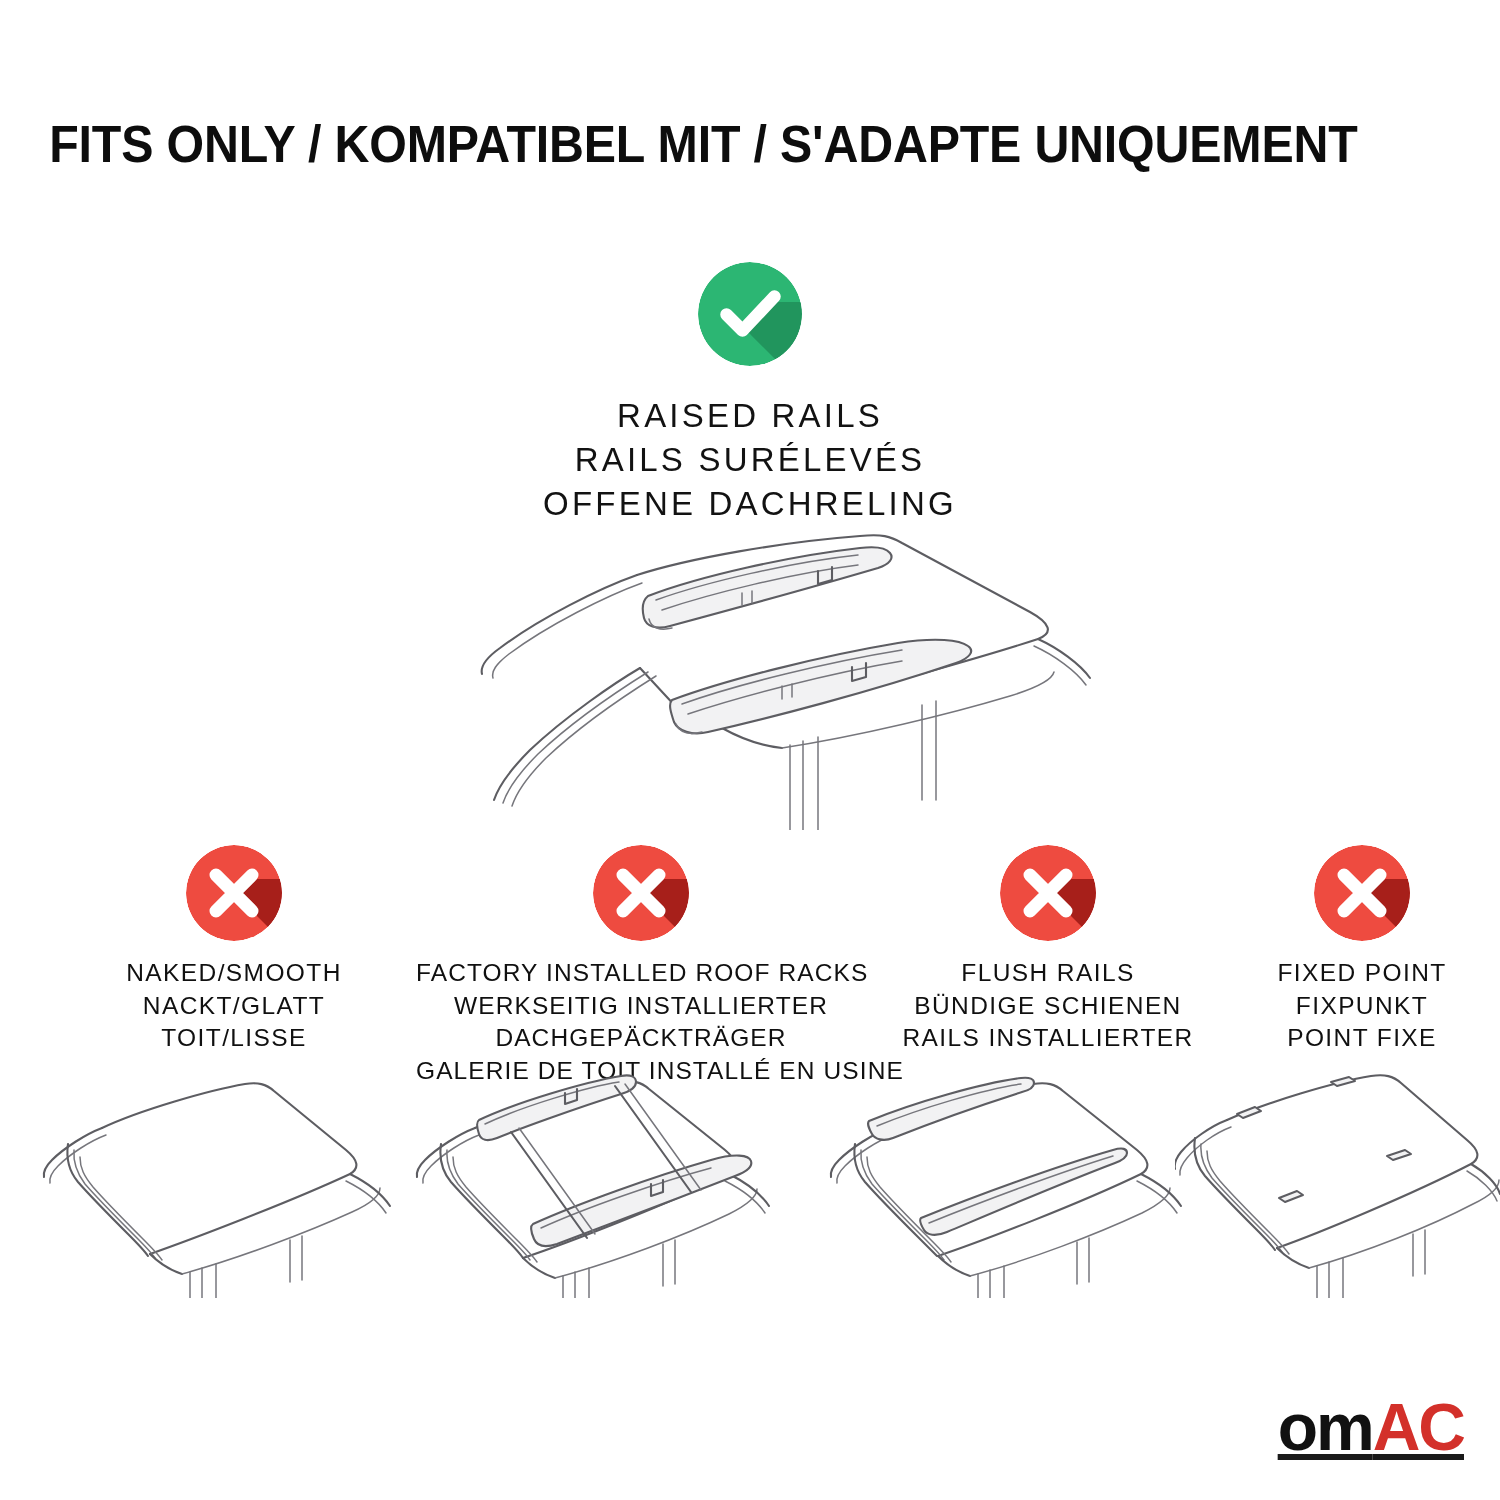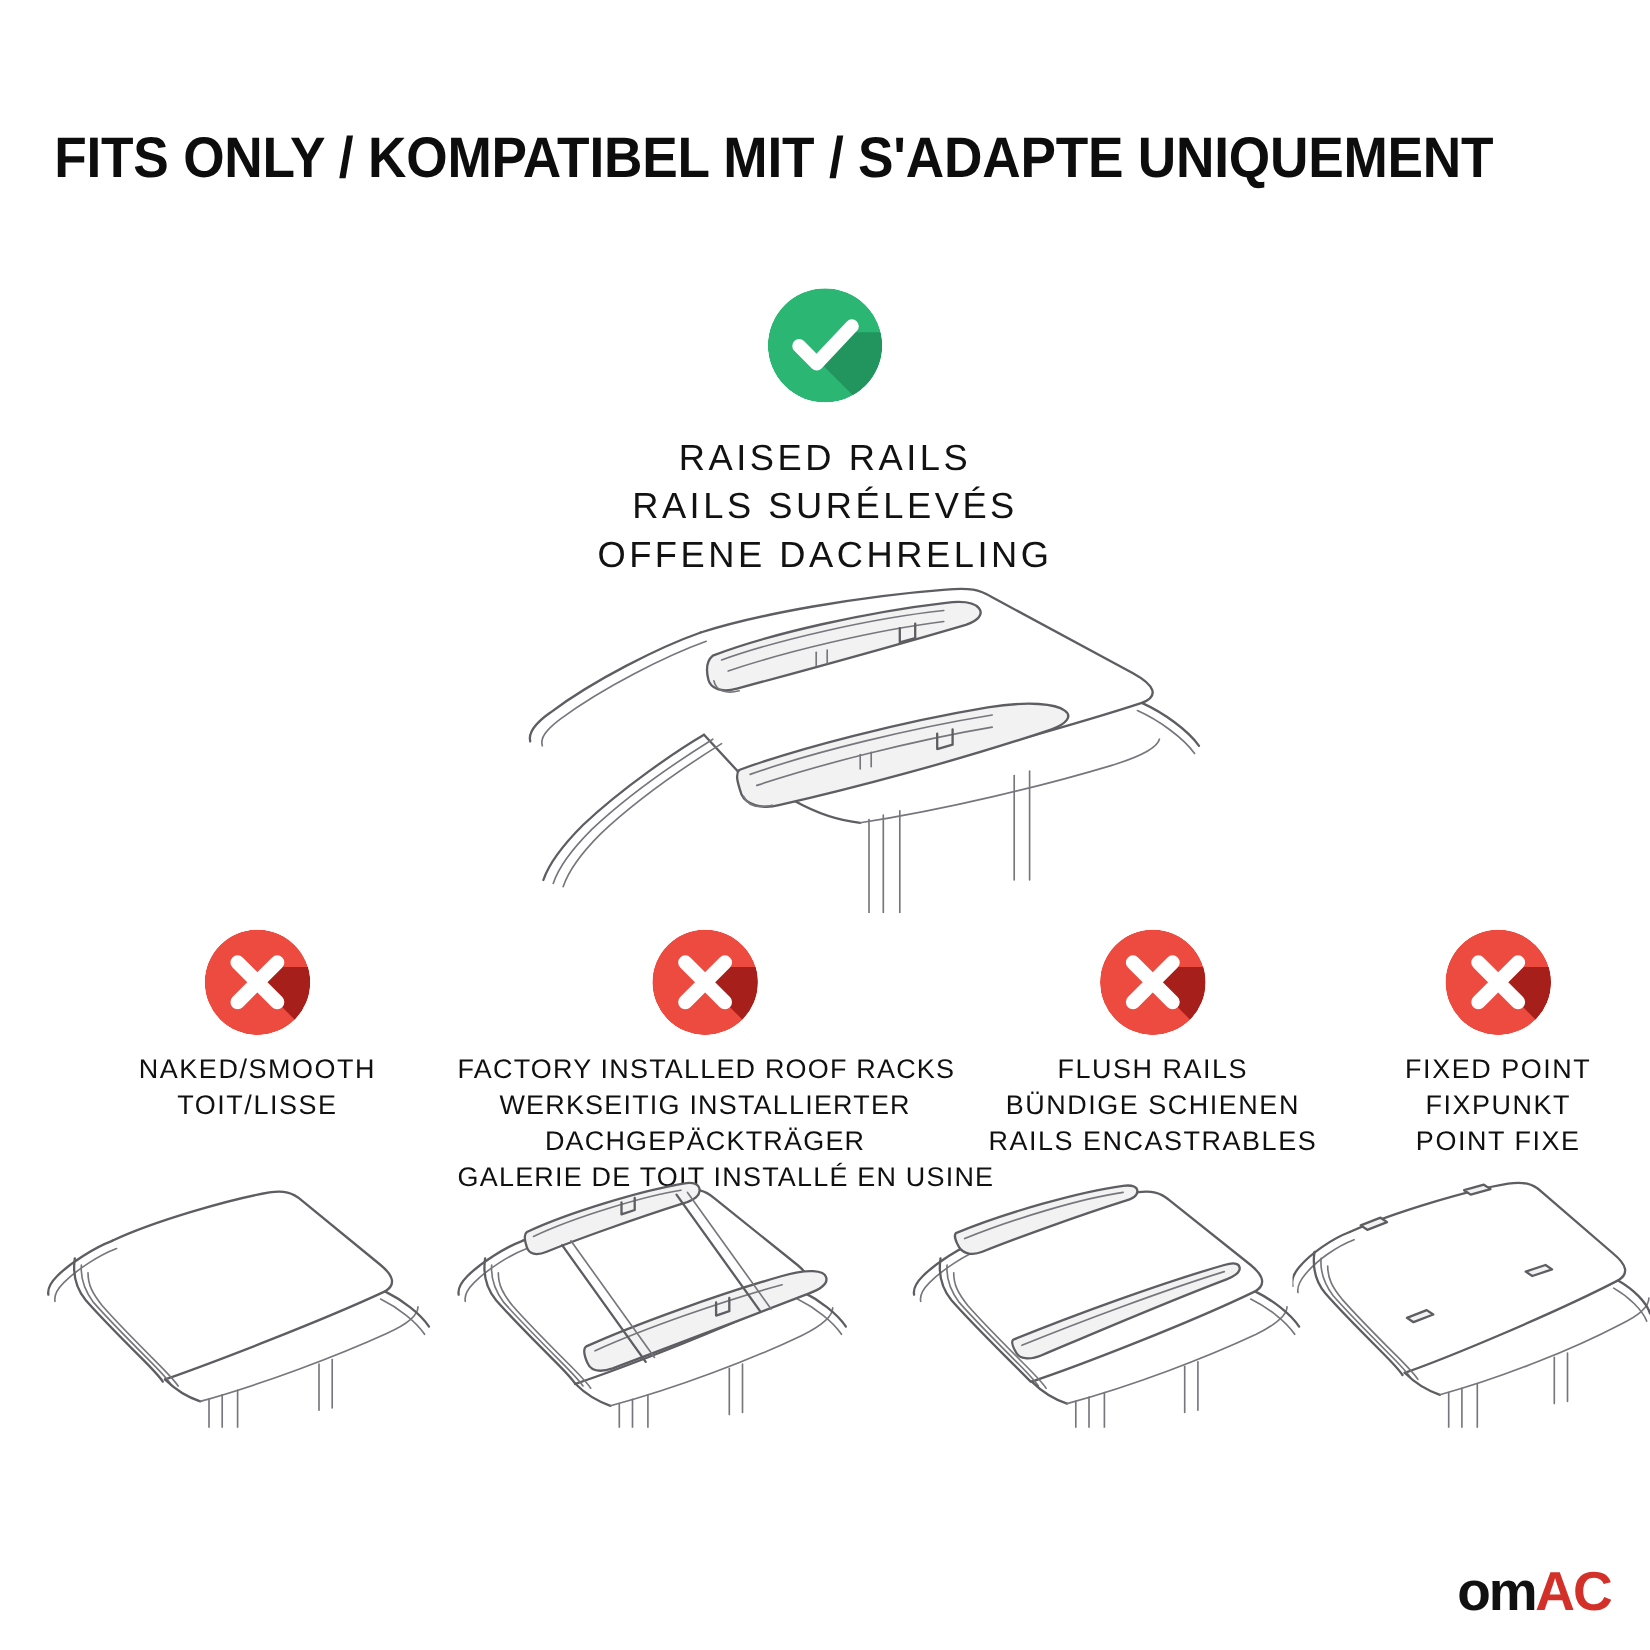--- a/index.html
+++ b/index.html
@@ -93,24 +93,25 @@
   }
   .art{position:absolute;top:0;height:240px;}
   .art svg{display:block;width:100%;height:100%;}
   .art-0{left:40px;width:370px;}
   .art-1{left:405px;width:400px;}
   .art-2{left:825px;width:380px;}
   .art-3{left:1175px;width:325px;}
 
   
   .logo{
-    position:absolute;right:36px;bottom:28px;
-    font-size:50px;line-height:1;
+    position:absolute;right:36px;bottom:40px;
+    font-size:66px;line-height:1;
     font-weight:700;
     letter-spacing:-2px;
+    text-decoration:underline;
   }
   .logo .om{color:#111111;text-transform:lowercase;}
   .logo .ac{color:#d3302a;}
 
   
   .ln{fill:none;stroke:#5d5d62;stroke-width:2.1;stroke-linecap:round;stroke-linejoin:round;}
   .ln-t{fill:none;stroke:#76767c;stroke-width:1.5;stroke-linecap:round;stroke-linejoin:round;}
   .ln-f{fill:#f2f2f3;stroke:#5d5d62;stroke-width:2.1;stroke-linejoin:round;stroke-linecap:round;}
 </style>
 </head>
@@ -223,20 +224,21 @@
           </defs>
         <g clip-path="url(#xc0)">
           <circle cx="48" cy="48" r="48" fill="#ee4b40"></circle>
           <path d="M44 44 L96 96 L96 34 L66 34 Z" fill="#9e1b16" opacity="0.9"></path>
           <path d="M30 30 L66 66 M66 30 L30 66" fill="none" stroke="#ffffff" stroke-width="13" stroke-linecap="round"></path>
         </g>
       </svg>
     </div>
     <div class="cap">
       <div>NAKED/SMOOTH</div>
+      <div>NACKT/GLATT</div>
       <div>TOIT/LISSE</div>
     </div>
   </div>
 
   <div class="cell cell-1">
     <div class="badge-x">
       <svg viewBox="0 0 96 96" xmlns="http://www.w3.org/2000/svg">
         <defs>
             <clipPath id="xc1">
               <circle cx="48" cy="48" r="48"></circle>
@@ -268,21 +270,21 @@
         <g clip-path="url(#xc2)">
           <circle cx="48" cy="48" r="48" fill="#ee4b40"></circle>
           <path d="M44 44 L96 96 L96 34 L66 34 Z" fill="#9e1b16" opacity="0.9"></path>
           <path d="M30 30 L66 66 M66 30 L30 66" fill="none" stroke="#ffffff" stroke-width="13" stroke-linecap="round"></path>
         </g>
       </svg>
     </div>
     <div class="cap">
       <div>FLUSH RAILS</div>
       <div>BÜNDIGE SCHIENEN</div>
-      <div>RAILS ENCASTRABLES</div>
+      <div>RAILS INSTALLIERTER</div>
     </div>
   </div>
 
   <div class="cell cell-3">
     <div class="badge-x">
       <svg viewBox="0 0 96 96" xmlns="http://www.w3.org/2000/svg">
         <defs>
             <clipPath id="xc3">
               <circle cx="48" cy="48" r="48"></circle>
             </clipPath>

